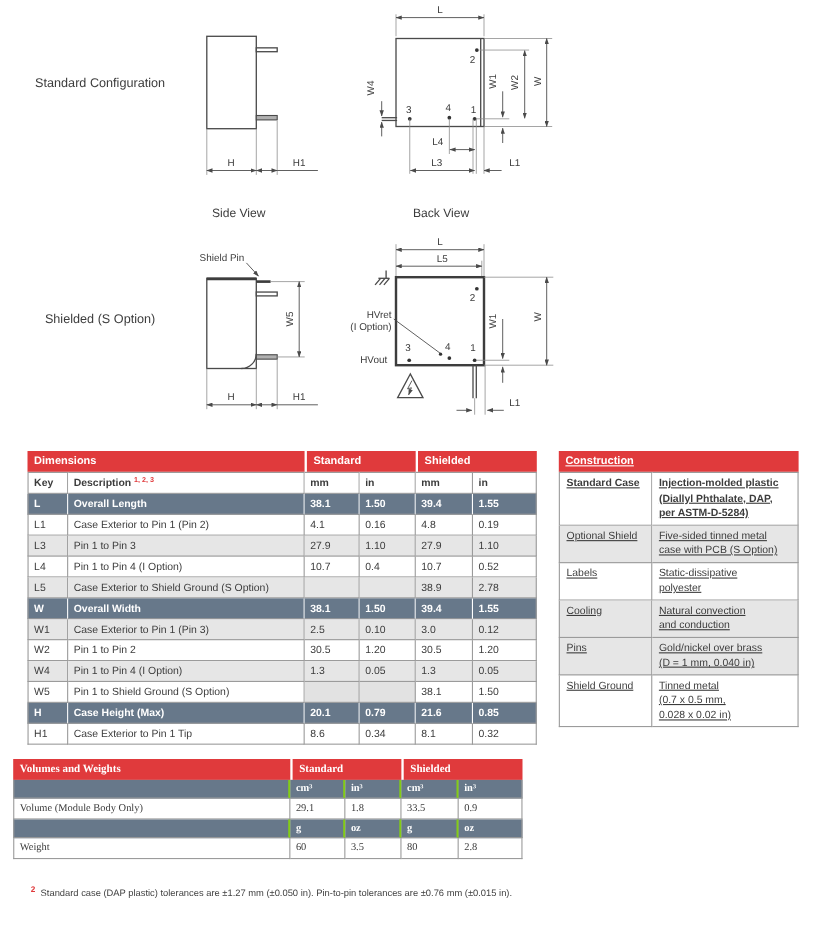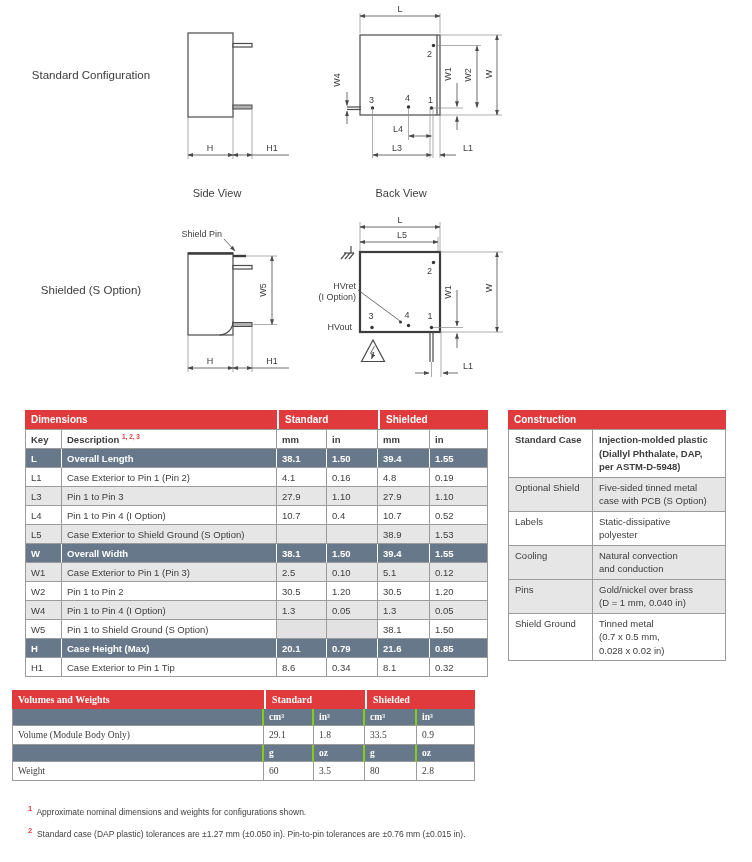--- a/index.html
+++ b/index.html
@@ -35,21 +35,21 @@
   sup.red{color:var(--red);font-size:6.5px;font-weight:bold;}
 
   .dimtable{position:absolute;left:25px;top:410px;width:463px;}
   .voltable{position:absolute;left:12px;top:690px;width:463px;font-family:Liberation Serif, serif;}
   .voltable tr.units td{background:var(--slate);color:#fff;font-weight:bold;
        height:16px;border-right:2px solid #84cc16;}
   .voltable tr.units td:last-child{border-right:1px solid var(--bd);}
 
   .contable{position:absolute;left:508px;top:410px;width:218px;}
   .contable td{white-space:pre-line;line-height:13.5px;padding:3px 6px;
-       vertical-align:top;height:auto;overflow:visible;}
+       vertical-align:top;height:auto;overflow:visible;text-decoration:underline;}
   .contable tr.hd td{height:19px;line-height:19px;padding:0 0 0 6px;}
 
   .footnotes{position:absolute;left:28px;top:804px;width:680px;}
   .fn{font-size:8.5px;color:#3f3f3f;margin-bottom:9px;}
   .fn sup.red{font-size:7.5px;}
 </style>
 </head>
 <body>
 
 <div class="page">
@@ -253,36 +253,36 @@
           <td>0.4</td>
           <td>10.7</td>
           <td>0.52</td>
     </tr>
     <tr class="grow">
       <td>L5</td>
           <td>Case Exterior to Shield Ground (S Option)</td>
           <td class="blank"></td>
           <td class="blank"></td>
           <td>38.9</td>
-          <td>1.53</td>
+          <td>2.78</td>
     </tr>
     <tr class="slate">
       <td>W</td>
           <td>Overall Width</td>
           <td>38.1</td>
           <td>1.50</td>
           <td>39.4</td>
           <td>1.55</td>
     </tr>
     <tr class="grow">
       <td>W1</td>
           <td>Case Exterior to Pin 1 (Pin 3)</td>
           <td>2.5</td>
           <td>0.10</td>
-          <td>5.1</td>
+          <td>3.0</td>
           <td>0.12</td>
     </tr>
     <tr>
       <td>W2</td>
           <td>Pin 1 to Pin 2</td>
           <td>30.5</td>
           <td>1.20</td>
           <td>30.5</td>
           <td>1.20</td>
     </tr>
@@ -328,21 +328,21 @@
         <col style="width:133px">
       </colgroup>
     <tbody>
         <tr class="hd">
       <td colspan="2">Construction</td>
     </tr>
     <tr class="sub" style="font-weight:normal">
       <td>Standard Case</td>
           <td>Injection-molded plastic
 (Diallyl Phthalate, DAP,
-per ASTM-D-5948)</td>
+per ASTM-D-5284)</td>
     </tr>
     <tr class="grow">
       <td>Optional Shield</td>
           <td>Five-sided tinned metal
 case with PCB (S Option)</td>
     </tr>
     <tr>
       <td>Labels</td>
           <td>Static-dissipative
 polyester</td>
@@ -407,17 +407,16 @@
       <td>60</td>
       <td>3.5</td>
       <td>80</td>
       <td>2.8</td>
     </tr>
   </tbody>
     </table>
 
   
   <div class="footnotes">
-    <div class="fn"><sup class="red">1</sup>&nbsp; <span>Approximate nominal dimensions and weights for configurations shown.</span></div>
     <div class="fn"><sup class="red">2</sup>&nbsp; <span>Standard case (DAP plastic) tolerances are ±1.27 mm (±0.050 in). Pin-to-pin tolerances are ±0.76 mm (±0.015 in).</span></div>
   </div>
 
 </div>
 
 </body></html>

